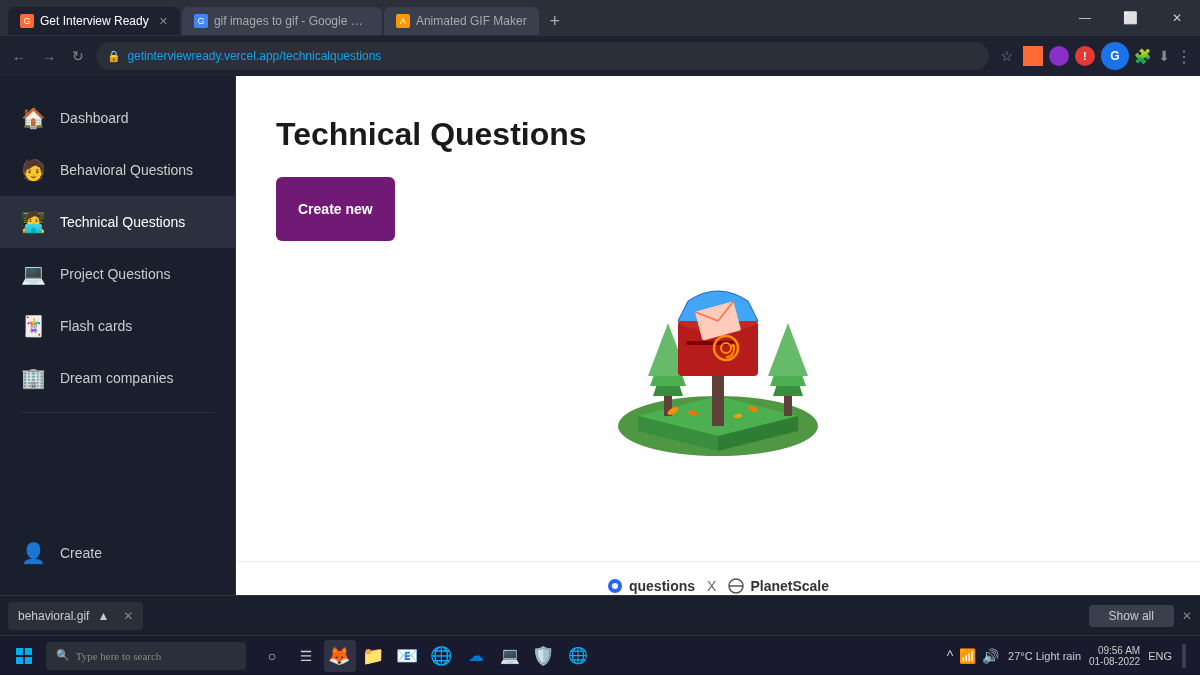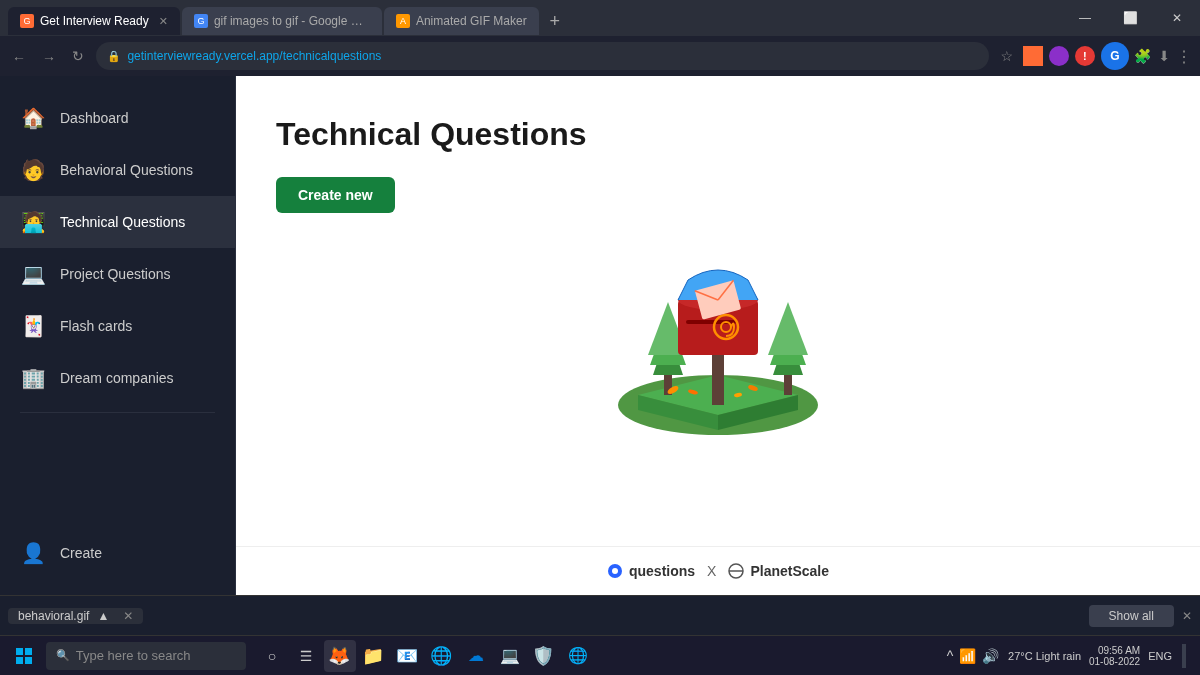--- a/index.html
+++ b/index.html
@@ -36,33 +36,33 @@
     .nav-item { display: flex; align-items: center; gap: 12px; padding: 12px 20px; cursor: pointer; color: #ccc; font-size: 14px; font-weight: 500; transition: background 0.15s; }
     .nav-item.active { color: #fff; }
     .nav-icon { width: 28px; height: 28px; flex-shrink: 0; display: flex; align-items: center; justify-content: center; font-size: 20px; }
     .nav-divider { height: 1px; background: #2a2f3e; margin: 8px 20px; }
     .nav-spacer { flex: 1; }
 
     
     .main-content { flex: 1; background: #fff; display: flex; flex-direction: column; overflow: hidden; }
     .content-area { flex: 1; padding: 40px 40px; display: flex; flex-direction: column; align-items: flex-start; }
     .page-title { font-size: 32px; font-weight: 700; color: #1a1a1a; margin-bottom: 24px; }
-    .create-btn { background: #15803d; color: #fff; border: none; padding: 10px 22px; border-radius: 6px; font-size: 14px; font-weight: 600; cursor: pointer; }
+    .create-btn { background: #701a75; color: #fff; border: none; padding: 24px 22px; border-radius: 6px; font-size: 14px; font-weight: 600; cursor: pointer; }
     .empty-state { flex: 1; width: 100%; display: flex; flex-direction: column; align-items: center; justify-content: center; padding-bottom: 40px; }
     .empty-illustration { width: 280px; height: 220px; margin-bottom: 20px; }
     .empty-text { font-size: 16px; color: #666; }
 
     
     .content-footer { border-top: 1px solid #eee; padding: 16px 40px; display: flex; align-items: center; justify-content: center; gap: 12px; }
     .footer-logo { display: flex; align-items: center; gap: 6px; font-size: 14px; font-weight: 600; color: #333; }
     .footer-x { color: #666; font-size: 14px; }
 
     
     .taskbar { background: #1a1f2e; border-top: 1px solid #333; height: 40px; display: flex; align-items: center; padding: 0 8px; gap: 4px; flex-shrink: 0; }
-    .download-item { display: flex; align-items: center; gap: 8px; background: #2b2f3a; border-radius: 4px; padding: 4px 10px; height: 16px; font-size: 12px; color: #ccc; }
+    .download-item { display: flex; align-items: center; gap: 8px; background: #2b2f3a; border-radius: 4px; padding: 4px 10px; height: 28px; font-size: 12px; color: #ccc; }
     .show-all-btn { margin-left: auto; background: #3a3f4e; color: #ccc; border: none; padding: 4px 20px; border-radius: 4px; font-size: 12px; cursor: pointer; }
     .download-close { color: #888; margin-left: 6px; cursor: pointer; font-size: 12px; }
 
     
     .win-taskbar { background: #1a1a2e; height: 40px; display: flex; align-items: center; padding: 0 4px; gap: 2px; flex-shrink: 0; border-top: 1px solid #333; }
     .win-start { width: 40px; height: 40px; display: flex; align-items: center; justify-content: center; cursor: pointer; }
     .win-search { display: flex; align-items: center; gap: 6px; background: #2b2f3a; border-radius: 4px; padding: 4px 10px; height: 28px; font-size: 11px; color: #888; width: 200px; }
     .taskbar-apps { display: flex; gap: 2px; align-items: center; padding: 0 8px; }
     .taskbar-app { width: 32px; height: 32px; display: flex; align-items: center; justify-content: center; border-radius: 4px; cursor: pointer; font-size: 18px; }
     .win-tray { margin-left: auto; display: flex; align-items: center; gap: 8px; padding: 0 8px; }
@@ -254,21 +254,21 @@
   <div class="win-start">
     <svg width="18" height="18" viewBox="0 0 18 18">
       <rect x="1" y="1" width="7" height="7" fill="#00adef"></rect>
       <rect x="10" y="1" width="7" height="7" fill="#00adef"></rect>
       <rect x="1" y="10" width="7" height="7" fill="#00adef"></rect>
       <rect x="10" y="10" width="7" height="7" fill="#00adef"></rect>
     </svg>
   </div>
   <div class="win-search">
     <span>🔍</span>
-    <span style="font-size:13px;color:#888;">Type here to search</span>
+    <span style="font-size:11px;color:#888;font-family:Liberation Serif, serif;">Type here to search</span>
   </div>
   <div class="taskbar-apps">
     <div class="taskbar-app" style="font-size:14px;color:#ccc;">○</div>
     <div class="taskbar-app" style="font-size:14px;color:#ccc;">☰</div>
     <div class="taskbar-app" style="background:rgba(255,255,255,0.1);border-radius:4px;">🦊</div>
     <div class="taskbar-app">📁</div>
     <div class="taskbar-app">📧</div>
     <div class="taskbar-app">🌐</div>
     <div class="taskbar-app" style="color:#0078d4;font-size:16px;">☁</div>
     <div class="taskbar-app" style="color:#007acc;font-size:16px;">💻</div>

